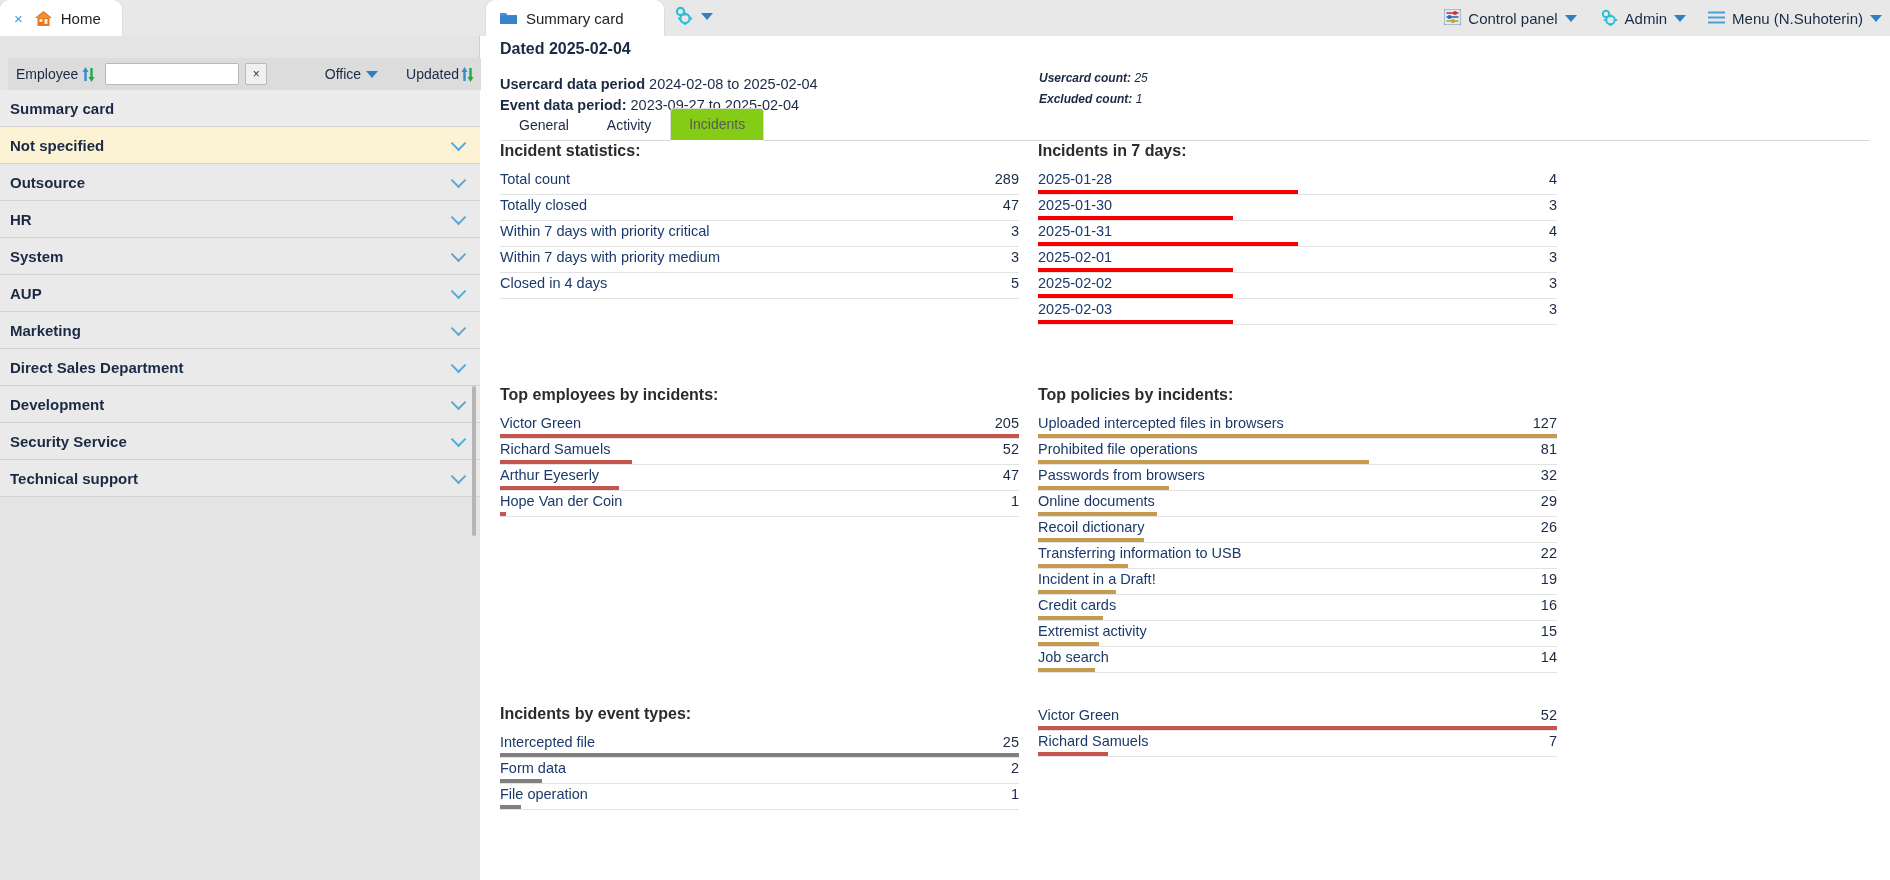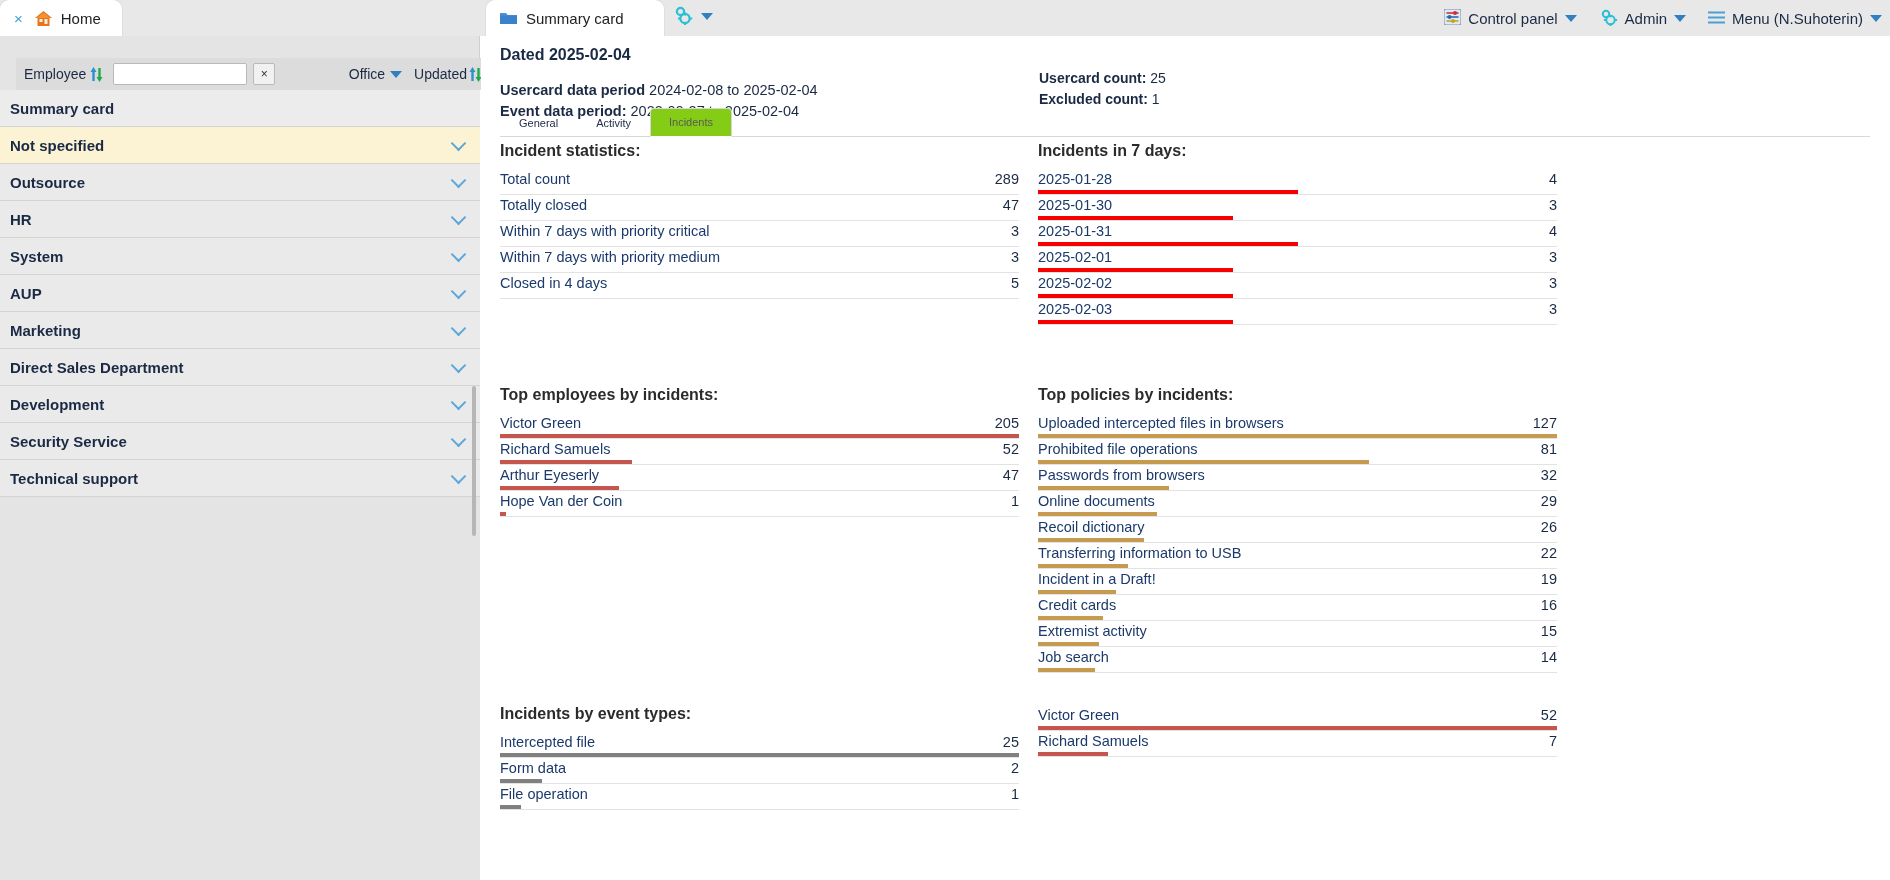--- a/index.html
+++ b/index.html
@@ -61,40 +61,40 @@
     font-size: 15px; color: #1b2a44; cursor: pointer; white-space: nowrap;
   }
 
   
   .sidebar {
     position: absolute; left: 0; top: 36px; width: 480px; height: 844px;
     background: #e4e4e4;
     border-right: 1px solid #cfcfcf;
   }
   .filterbar {
-    position: absolute; left: 16px; top: 22px; width: 480px; height: 32px;
+    position: absolute; left: 8px; top: 22px; width: 480px; height: 32px;
     background: #dcdcdc;
     display: flex; align-items: center; padding: 0 4px;
   }
   .filter-left { display: flex; align-items: center; gap: 2px; }
   .filter-label { font-size: 14px; color: #1b2a44; padding-left: 4px; }
   .sort-icon { display: inline-block; line-height: 0; margin: 0 4px 0 2px; cursor: pointer; }
   .filter-input {
     width: 134px; height: 22px; background: #fff;
     border: 1px solid #b9b9b9; border-radius: 2px;
     margin-left: 4px; font-family: inherit; font-size: 13px;
     padding: 0 4px; outline: none; color: #1b2a44;
   }
   .filter-clear {
     width: 22px; height: 22px; margin-left: 4px;
     background: #f1f1f1; border: 1px solid #b9b9b9; border-radius: 2px;
     font-size: 12px; color: #333; cursor: pointer; line-height: 20px; text-align: center;
   }
   .filter-right {
-    margin-left: auto; display: flex; align-items: center; gap: 12px; padding-right: 6px;
+    margin-left: auto; display: flex; align-items: center; gap: 28px; padding-right: 6px;
   }
   .filter-office, .filter-updated {
     display: flex; align-items: center; font-size: 14px; color: #1b2a44; cursor: pointer;
   }
 
   .nav-list { position: absolute; left: 0; top: 54px; width: 480px; }
   .nav-item {
     position: relative; height: 37px;
     display: flex; align-items: center;
     padding: 0 18px 0 10px;
@@ -115,39 +115,39 @@
     position: absolute; right: 3px; top: 350px; width: 4px; height: 150px;
     background: #b6b6b6; border-radius: 2px; cursor: pointer;
   }
 
   
   .main {
     position: absolute; left: 481px; top: 36px;
     width: 1409px; height: 844px;
     background: #ffffff;
   }
-  .main-head { position: absolute; left: 19px; top: 10px; }
+  .main-head { position: absolute; left: 19px; top: 4px; }
   .dated { font-size: 16px; font-weight: bold; color: #1b2a44; padding-top: 0px; }
   .periods { margin-top: 16px; font-size: 14.5px; line-height: 21px; color: #1b2a44; }
   .periods b { font-weight: bold; }
   .counts {
     position: absolute; left: 558px; top: 32px;
-    font-size: 14px; line-height: 21px; color: #1b2a44;
+    font-size: 12px; line-height: 21px; color: #1b2a44; font-style: italic;
   }
   .counts b { font-weight: bold; }
 
   
   .tabs {
     position: absolute; left: 19px; top: 71px;
     display: flex; align-items: flex-end; gap: 0px;
     width: 1370px;
     border-bottom: 1px solid #d8d8d8;
   }
   .tab {
-    padding: 7px 18px 8px 18px; font-size: 11px; color: #1b2a44;
+    padding: 7px 18px 8px 18px; font-size: 14px; color: #1b2a44;
     cursor: pointer; background: transparent;
     border: 1px solid transparent; border-bottom: none;
     position: relative; top: 1px;
   }
   .tab.active {
     background: #84cc16; color: #5a5a5a;
     border: 1px solid #d8d8d8; border-bottom: 1px solid #fff;
     border-top-left-radius: 4px; border-top-right-radius: 4px;
   }
 

